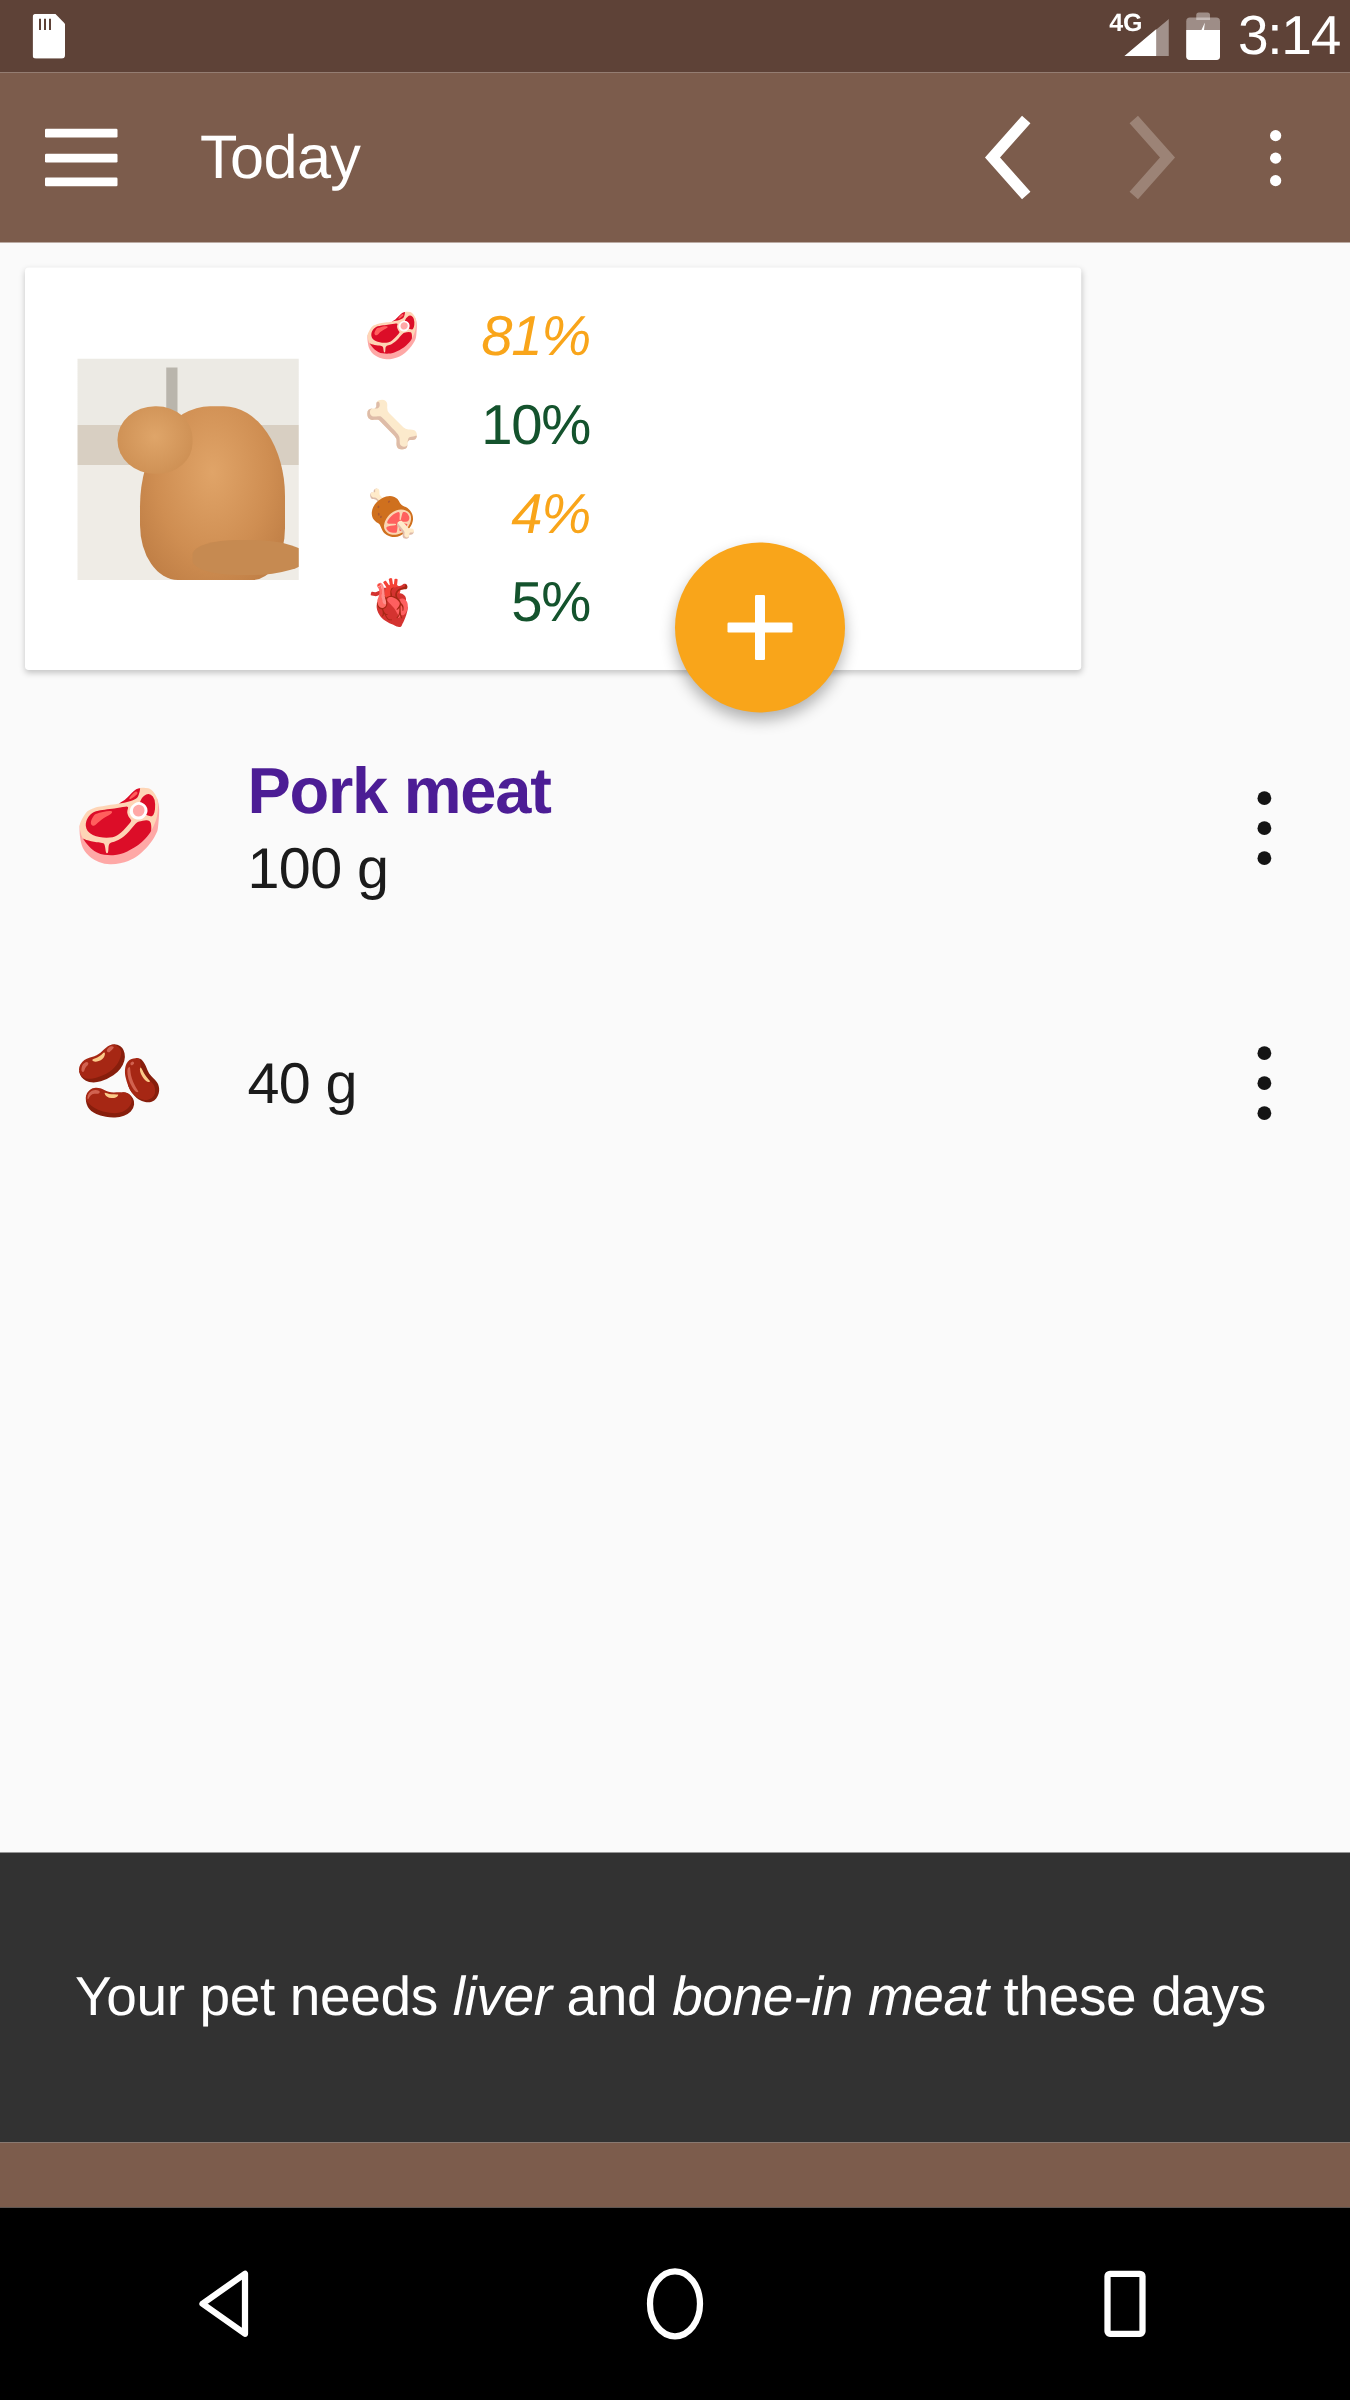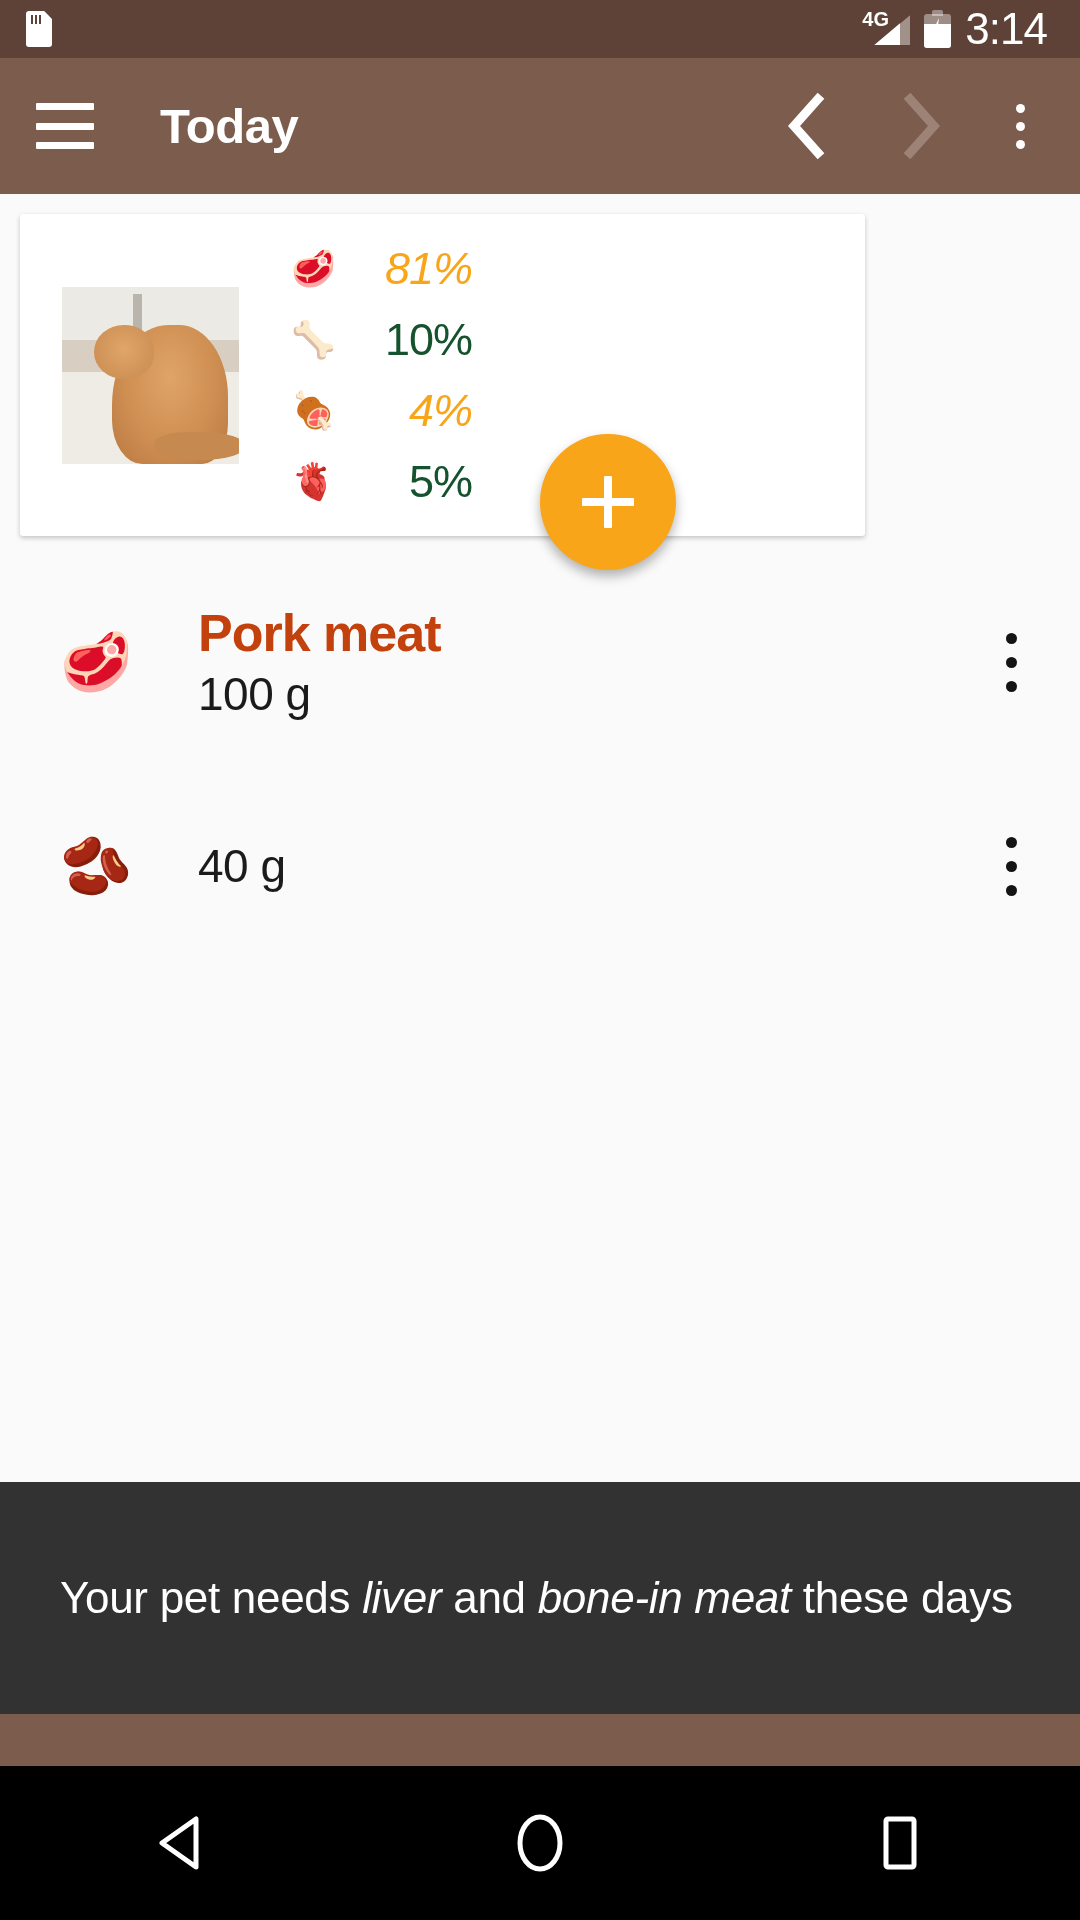--- a/index.html
+++ b/index.html
@@ -8,21 +8,21 @@
     font-family:"Liberation Sans", sans-serif;
     background:#fafafa;
     overflow:hidden;
     position:relative;
   }
 
   
   .statusbar{
     height:58px; background:#5E4237;
     display:flex; align-items:center; justify-content:space-between;
-    padding:0 33px 0 26px;
+    padding:0 8px 0 26px;
   }
   .sb-left{ display:flex; align-items:center; gap:14px; }
   .sb-right{ display:flex; align-items:center; gap:14px; }
   .sdcard{ width:26px; height:36px; position:relative; }
   .sdcard .body{
     position:absolute; inset:0; background:#fff;
     border-radius:3px 8px 3px 3px;
     clip-path:polygon(0 0,70% 0,100% 22%,100% 100%,0 100%);
   }
   .sdcard .pins{
@@ -66,21 +66,21 @@
 
   
   .toolbar{
     height:136px; background:#7C5C4C;
     display:flex; align-items:center; padding:0 22px 0 36px;
   }
   .hamburger{ width:58px; height:46px; display:flex; flex-direction:column;
     justify-content:space-between; cursor:pointer; }
   .hamburger span{ display:block; height:7px; background:#fff; border-radius:1px; }
   .title{
-    color:#fff; font-size:49px; font-weight:bold; margin-left:66px; line-height:1;
+    color:#fff; font-size:49px; font-weight:normal; margin-left:66px; line-height:1;
     letter-spacing:-.5px;
   }
   .tb-spacer{ flex:1; }
   .chev{ width:86px; height:86px; display:flex; align-items:center; justify-content:center; cursor:pointer; }
   .chev svg{ display:block; }
   .overflow{ width:76px; height:86px; display:flex; flex-direction:column;
     align-items:center; justify-content:center; gap:9px; cursor:pointer; margin-left:18px; }
   .overflow i{ width:9px; height:9px; border-radius:50%; background:#fff; display:block; }
 
   
@@ -144,21 +144,21 @@
     content:""; position:absolute; background:#fff; border-radius:1px;
   }
   .fab .plus::before{ left:50%; top:0; width:8px; height:52px; margin-left:-4px; }
   .fab .plus::after{ top:50%; left:0; height:8px; width:52px; margin-top:-4px; }
 
   
   .list{ position:absolute; left:0; top:560px; width:1080px; }
   .item{ height:204px; display:flex; align-items:center; padding:0 24px 0 40px; }
   .item-icon{ width:112px; font-size:58px; text-align:center; line-height:1; flex:none; }
   .item-text{ margin-left:46px; display:flex; flex-direction:column; gap:12px; }
-  .item-name{ font-size:52px; font-weight:bold; color:#c2410c; line-height:1; letter-spacing:-1px; }
+  .item-name{ font-size:52px; font-weight:bold; color:#4c1d95; line-height:1; letter-spacing:-1px; }
   .item-qty{ font-size:46px; color:#1b1b1b; line-height:1; letter-spacing:-.5px; }
   .item-menu{ margin-left:auto; width:90px; height:120px;
     display:flex; flex-direction:column; align-items:center; justify-content:center;
     gap:13px; cursor:pointer; }
   .item-menu i{ width:11px; height:11px; border-radius:50%; background:#141414; display:block; }
 
   
   .snackbar{
     position:absolute; left:0; top:1482px; width:1080px; height:232px;
     background:#323232; display:flex; align-items:center; padding:0 60px;

